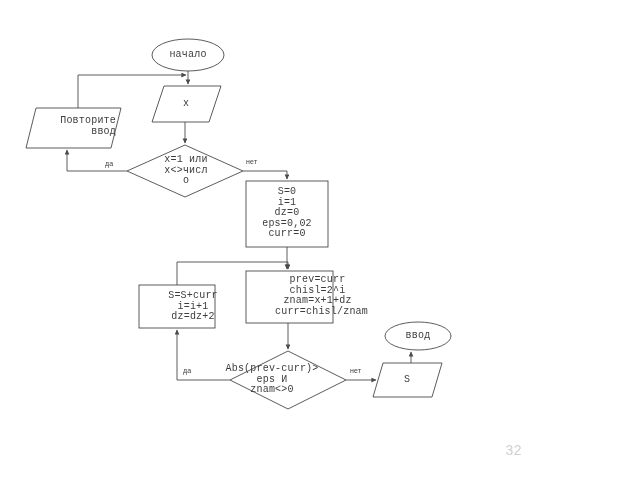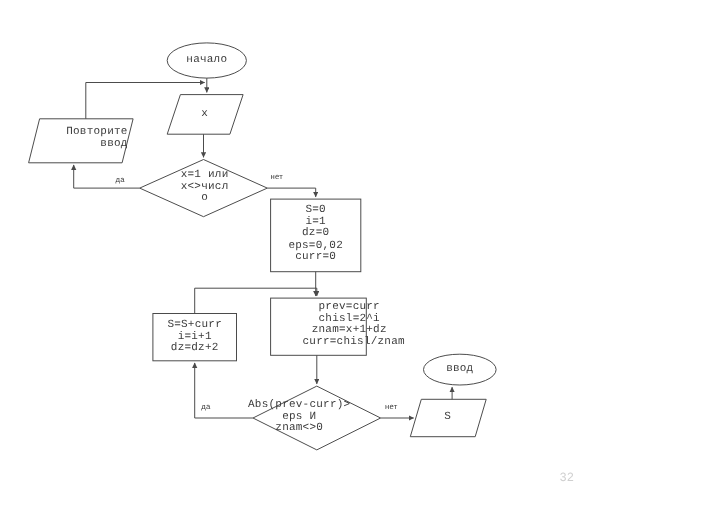--- a/index.html
+++ b/index.html
@@ -36,23 +36,23 @@
   .edge-label {
     position: absolute;
     font-family: "Liberation Sans", sans-serif;
     font-size: 7px;
     color: #3c3c3c;
     letter-spacing: 0.2px;
   }
   .page-number {
     position: absolute;
     right: 118px;
-    top: 428px;
+    top: 442px;
     font-family: "Liberation Sans", sans-serif;
-    font-size: 11px;
+    font-size: 14px;
     color: #cfcfcf;
     letter-spacing: 0.5px;
   }
   .centerbox {
     display: flex;
     align-items: center;
     justify-content: center;
   }
 </style>
 </head>
@@ -129,21 +129,21 @@
 i=1
 dz=0
 eps=0,02
 curr=0</div>
 
 <div class="node-text" style="left:247px; top:275px; width:85px;margin-left:28px;">prev=curr
 chisl=2^i
 znam=x+1+dz
 curr=chisl/znam</div>
 
-<div class="node-text" style="left:141px; top:291px; width:72px;">S=S+curr
+<div class="node-text" style="left:157px; top:291px; width:72px;">S=S+curr
 i=i+1
 dz=dz+2</div>
 
 <div class="node-text" style="left:224px; top:364px; width:96px;">Abs(prev-curr)&gt;
 eps И
 znam&lt;&gt;0</div>
 
 <div class="node-text centerbox" style="left:377px; top:373px; width:60px; height:14px;">S</div>
 
 <div class="node-text centerbox" style="left:388px; top:329px; width:60px; height:14px;">ввод</div>

